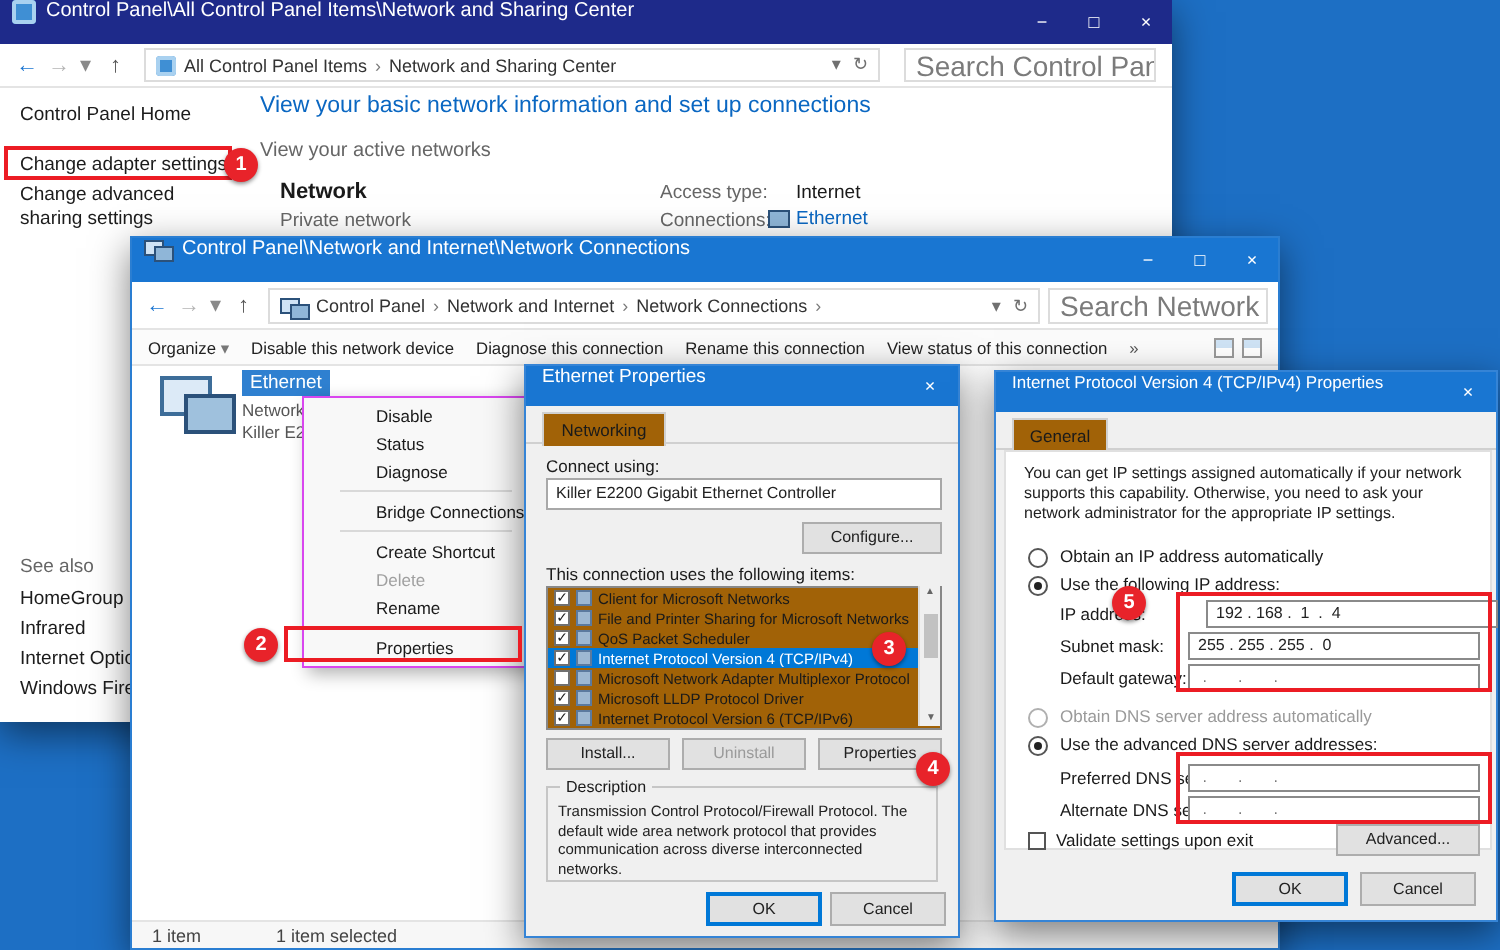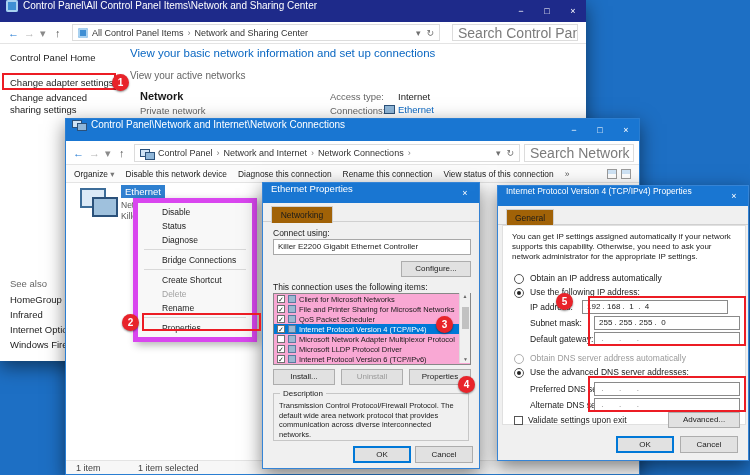--- a/index.html
+++ b/index.html
@@ -47,41 +47,41 @@
   .win2 .addr{top:22px;height:24px}
   .cmdbar{position:absolute;top:46px;left:0;right:0;height:18px;background:#fbfbfb;border-bottom:1px solid #e4e4e4;
           display:flex;align-items:center;gap:11px;padding:0 8px;font-size:8.4px;color:#222;overflow:hidden;white-space:nowrap}
   .view-ic{width:10px;height:10px;border:1px solid #9a9a9a;background:linear-gradient(#cfe3f5 50%,#fff 50%);flex:none}
   .nic-big{position:absolute;left:12px;top:66px;width:40px;height:32px}
   .nic-big::before{content:"";position:absolute;left:2px;top:3px;width:22px;height:16px;background:#dceaf7;border:2px solid #3d6d99}
   .nic-big::after{content:"";position:absolute;left:14px;top:12px;width:22px;height:16px;background:#9fc1dd;border:2px solid #2b517a}
   .tile-name{position:absolute;left:55px;top:66px;background:#2f80d0;color:#fff;font-size:9.5px;padding:1px 4px;white-space:nowrap}
   .tile-l2{position:absolute;left:55px;top:81px;font-size:8.5px;color:#555;width:86px;overflow:hidden;white-space:nowrap}
   .tile-l3{position:absolute;left:55px;top:92px;font-size:8.5px;color:#555;width:86px;overflow:hidden;white-space:nowrap}
-  .cmenu{position:absolute;left:67px;top:79px;width:124px;background:#f8f8f8;border:5px solid #d946ef;
-         box-shadow:3px 3px 8px rgba(0,0,0,.3);padding:2px 0;z-index:3}
+  .cmenu{position:absolute;left:85px;top:79px;width:124px;background:#f8f8f8;border:1px solid #d946ef;
+         box-shadow:3px 3px 8px rgba(0,0,0,.3);padding:2px 12px;z-index:3}
   .menu-item{height:14px;line-height:14px;font-size:8.5px;padding-left:24px;color:#1a1a1a;white-space:nowrap}
   .menu-item.bold{font-weight:normal}
   .menu-item.disabled{color:#a0a0a0}
   .menu-sep{height:1px;background:#d9d9d9;margin:2px 6px 3px 6px}
   .status2{position:absolute;left:0;right:0;bottom:0;height:14px;background:#f7f7f7;border-top:1px solid #e4e4e4;font-size:9px;color:#444}
   
   .dlg{background:#f0f0f0;border:1px solid #3584d6}
   .win3{left:262px;top:182px;width:218px;height:287px;z-index:4}
   .win4{left:497px;top:185px;width:252px;height:276px;z-index:5}
   .tabrow{position:absolute;top:20px;left:0;right:0;height:19px;border-bottom:1px solid #d0d0d0}
   .tab{position:absolute;top:3px;height:17px;background:#a16207;border:1px solid #d0d0d0;border-bottom:none;
        font-size:8.5px;text-align:center;line-height:16px;color:#1a1a1a}
   .fld{position:absolute;background:#fff;border:1px solid #8a8a8a;font-size:8px;color:#222;padding:0 4px;white-space:pre;overflow:hidden}
   .btn{position:absolute;background:#e1e1e1;border:1px solid #adadad;font-size:8px;color:#222;text-align:center}
   .btn.focused{border:2px solid #0078d7}
   .btn.disabled{color:#9a9a9a}
   .lbl{position:absolute;font-size:8.5px;color:#1a1a1a;white-space:nowrap}
   .lbl.dis{color:#9a9a9a}
-  .listbox{position:absolute;left:10px;top:110px;width:198px;height:72px;background:#f9a8d4;border:1px solid #888;overflow:hidden}
+  .listbox{position:absolute;left:10px;top:110px;width:198px;height:72px;background:#a16207;border:1px solid #888;overflow:hidden}
   .conn-row{height:10px;display:flex;align-items:center;gap:3px;padding:0 3px;font-size:7.5px;white-space:nowrap;width:186px;overflow:hidden}
   .conn-row.sel{background:#0078d7;color:#fff}
   .cbx{width:8px;height:8px;background:#fff;border:1px solid #707070;font-size:7px;line-height:7px;text-align:center;color:#222;flex:none}
   .proto-ic{width:8px;height:8px;background:#9db8d2;border:1px solid #5b7a9e;flex:none}
   .vscroll{position:absolute;right:0;top:0;width:11px;height:70px;background:#f0f0f0;border-left:1px solid #ddd;font-size:5px;color:#666;text-align:center}
   .vthumb{position:absolute;left:2px;top:14px;width:7px;height:22px;background:#c2c2c2}
   .grpbox{position:absolute;border:1px solid #c6c6c6}
   .grplegend{position:absolute;top:-5px;left:6px;background:#f0f0f0;padding:0 3px;font-size:8px;color:#1a1a1a}
   .grptext{padding:7px 5px 0 5px;font-size:7.5px;line-height:9.5px;color:#222}
   .radio{position:absolute;width:10px;height:10px;border:1px solid #555;border-radius:50%;background:#fff}
@@ -306,21 +306,21 @@
     <div class="abs" style="left:4px;top:39px;width:244px;height:200px;background:#fff;border:1px solid #e0e0e0"></div>
 
     <div class="para" style="left:14px;top:46px;width:224px">You can get IP settings assigned automatically if your network supports this capability. Otherwise, you need to ask your network administrator for the appropriate IP settings.</div>
 
     <span class="radio" style="left:16px;top:88px"></span>
     <span class="lbl" style="left:32px;top:87px">Obtain an IP address automatically</span>
     <span class="radio sel" style="left:16px;top:102px"></span>
     <span class="lbl" style="left:32px;top:101px">Use the following IP address:</span>
 
     <span class="lbl" style="left:32px;top:116px">IP address:</span>
-    <div class="fld" style="left:84px;top:114px;width:146px;height:14px;line-height:12px">192 . 168 .  1  .  4</div>
+    <div class="fld" style="left:105px;top:114px;width:146px;height:14px;line-height:12px">192 . 168 .  1  .  4</div>
     <span class="lbl" style="left:32px;top:132px">Subnet mask:</span>
     <div class="fld" style="left:96px;top:130px;width:146px;height:14px;line-height:12px">255 . 255 . 255 .  0</div>
     <span class="lbl" style="left:32px;top:148px">Default gateway:</span>
     <div class="fld" style="left:96px;top:146px;width:146px;height:14px;line-height:12px;color:#777"> .       .       . </div>
 
     <span class="radio dis" style="left:16px;top:168px"></span>
     <span class="lbl dis" style="left:32px;top:167px">Obtain DNS server address automatically</span>
     <span class="radio sel" style="left:16px;top:182px"></span>
     <span class="lbl" style="left:32px;top:181px">Use the advanced DNS server addresses:</span>
 

